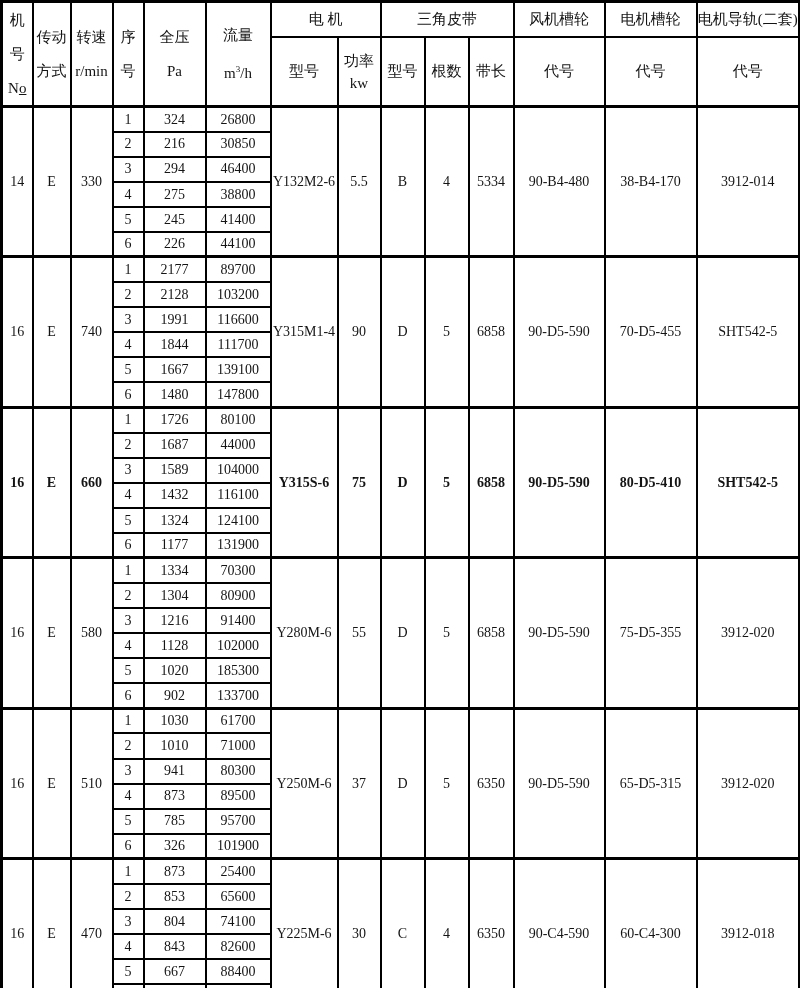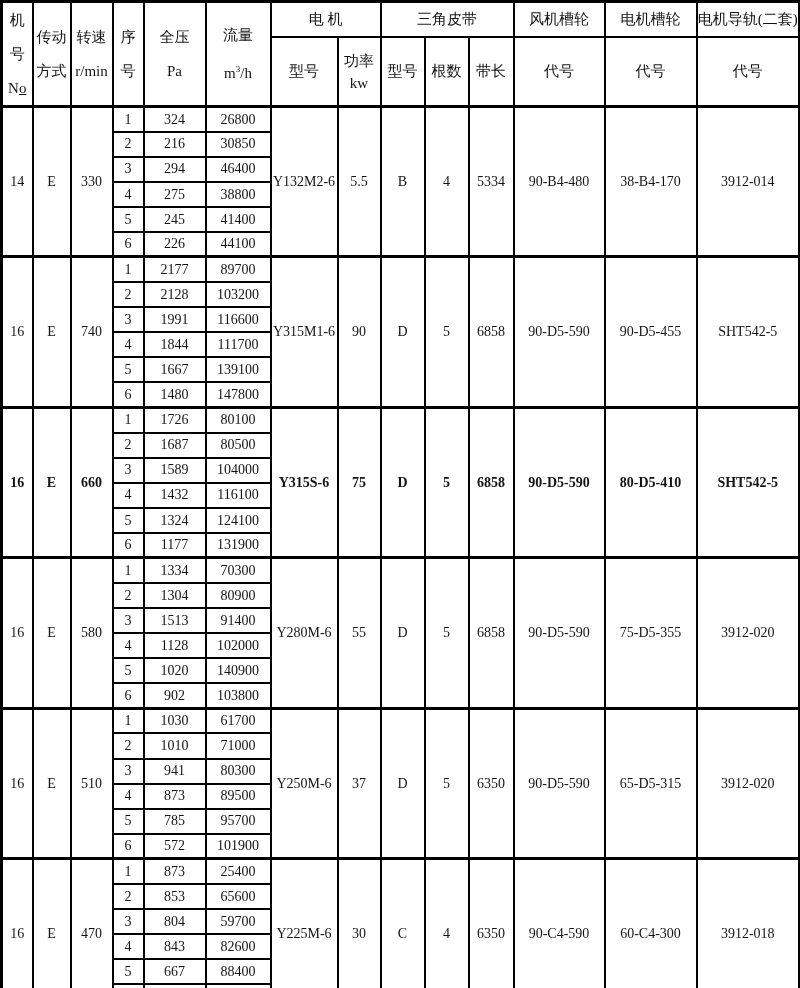--- a/index.html
+++ b/index.html
@@ -131,27 +131,27 @@
           <td>44100</td>
         </tr>
 
     <tr class="bt">
       <td rowspan="6">16</td>
       <td rowspan="6">E</td>
       <td rowspan="6">740</td>
       <td>1</td>
       <td>2177</td>
       <td>89700</td>
-      <td rowspan="6">Y315M1-6</td>
+      <td rowspan="6">Y315M1-4</td>
       <td rowspan="6">90</td>
       <td rowspan="6">D</td>
       <td rowspan="6">5</td>
       <td rowspan="6">6858</td>
       <td rowspan="6">90-D5-590</td>
-      <td rowspan="6">90-D5-455</td>
+      <td rowspan="6">70-D5-455</td>
       <td rowspan="6">SHT542-5</td>
     </tr>
     <tr>
           <td>2</td>
           <td>2128</td>
           <td>103200</td>
         </tr>
     <tr>
           <td>3</td>
           <td>1991</td>
@@ -185,21 +185,21 @@
       <td rowspan="6" class="bold">D</td>
       <td rowspan="6" class="bold">5</td>
       <td rowspan="6" class="bold">6858</td>
       <td rowspan="6" class="bold">90-D5-590</td>
       <td rowspan="6" class="bold">80-D5-410</td>
       <td rowspan="6" class="bold">SHT542-5</td>
     </tr>
     <tr>
           <td>2</td>
           <td>1687</td>
-          <td>80500</td>
+          <td>44000</td>
         </tr>
     <tr>
           <td>3</td>
           <td>1589</td>
           <td>104000</td>
         </tr>
     <tr>
           <td>4</td>
           <td>1432</td>
           <td>116100</td>
@@ -231,37 +231,37 @@
       <td rowspan="6">75-D5-355</td>
       <td rowspan="6">3912-020</td>
     </tr>
     <tr>
           <td>2</td>
           <td>1304</td>
           <td>80900</td>
         </tr>
     <tr>
           <td>3</td>
-          <td>1513</td>
+          <td>1216</td>
           <td>91400</td>
         </tr>
     <tr>
           <td>4</td>
           <td>1128</td>
           <td>102000</td>
         </tr>
     <tr>
           <td>5</td>
           <td>1020</td>
-          <td>140900</td>
+          <td>185300</td>
         </tr>
     <tr>
           <td>6</td>
           <td>902</td>
-          <td>103800</td>
+          <td>133700</td>
         </tr>
 
     <tr class="bt">
       <td rowspan="6">16</td>
       <td rowspan="6">E</td>
       <td rowspan="6">510</td>
       <td>1</td>
       <td>1030</td>
       <td>61700</td>
       <td rowspan="6">Y250M-6</td>
@@ -288,21 +288,21 @@
           <td>873</td>
           <td>89500</td>
         </tr>
     <tr>
           <td>5</td>
           <td>785</td>
           <td>95700</td>
         </tr>
     <tr>
           <td>6</td>
-          <td>572</td>
+          <td>326</td>
           <td>101900</td>
         </tr>
 
     <tr class="bt">
       <td rowspan="6">16</td>
       <td rowspan="6">E</td>
       <td rowspan="6">470</td>
       <td>1</td>
       <td>873</td>
       <td>25400</td>
@@ -316,21 +316,21 @@
       <td rowspan="6">3912-018</td>
     </tr>
     <tr>
           <td>2</td>
           <td>853</td>
           <td>65600</td>
         </tr>
     <tr>
           <td>3</td>
           <td>804</td>
-          <td>59700</td>
+          <td>74100</td>
         </tr>
     <tr>
           <td>4</td>
           <td>843</td>
           <td>82600</td>
         </tr>
     <tr>
           <td>5</td>
           <td>667</td>
           <td>88400</td>

